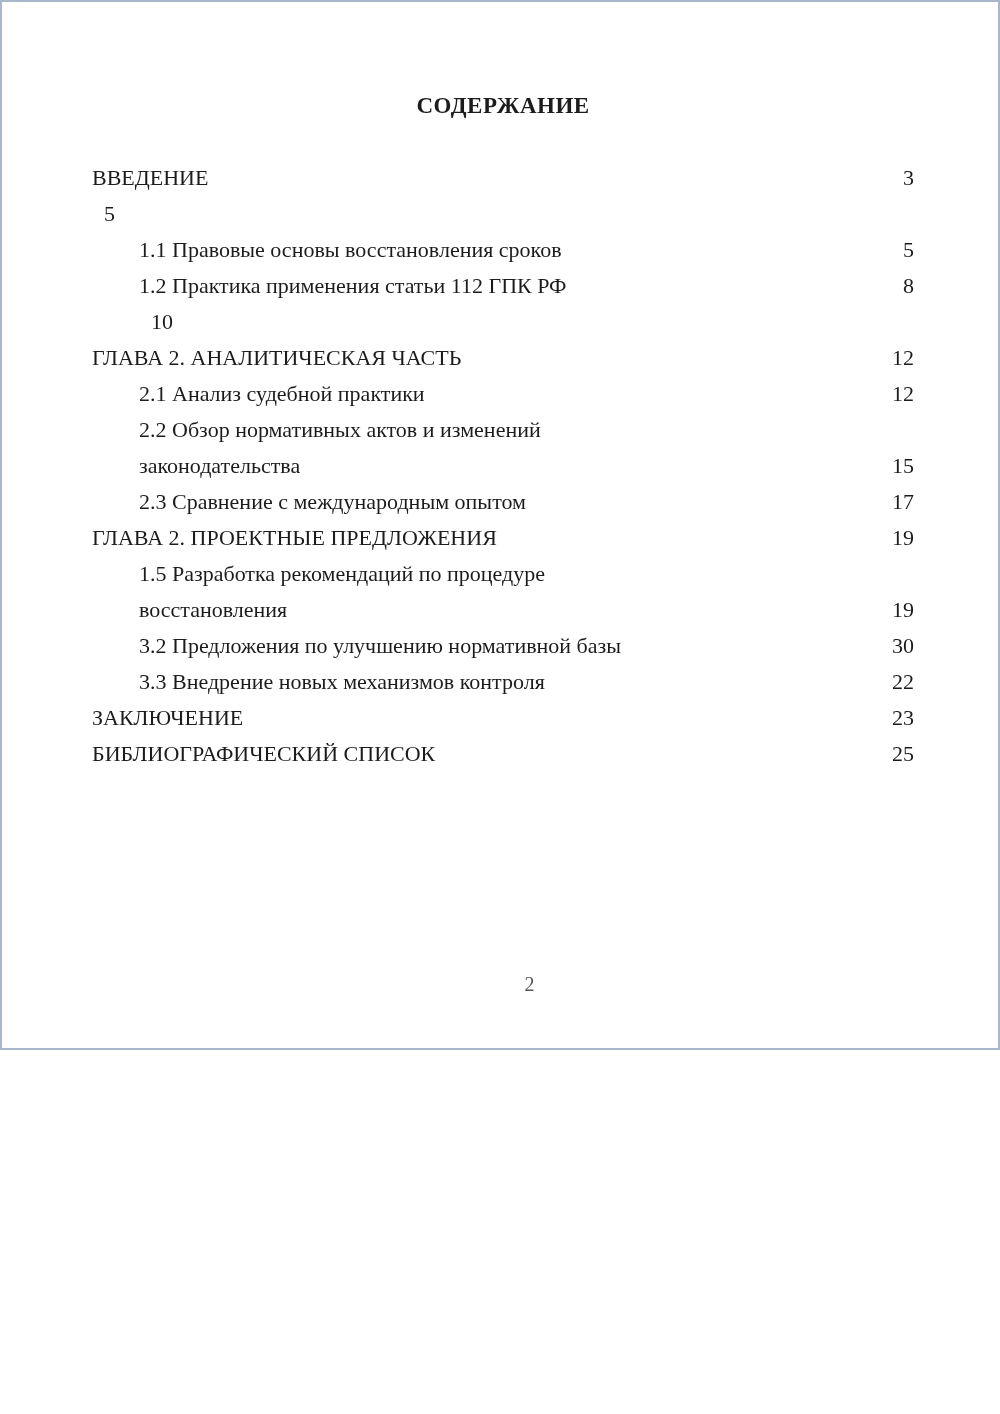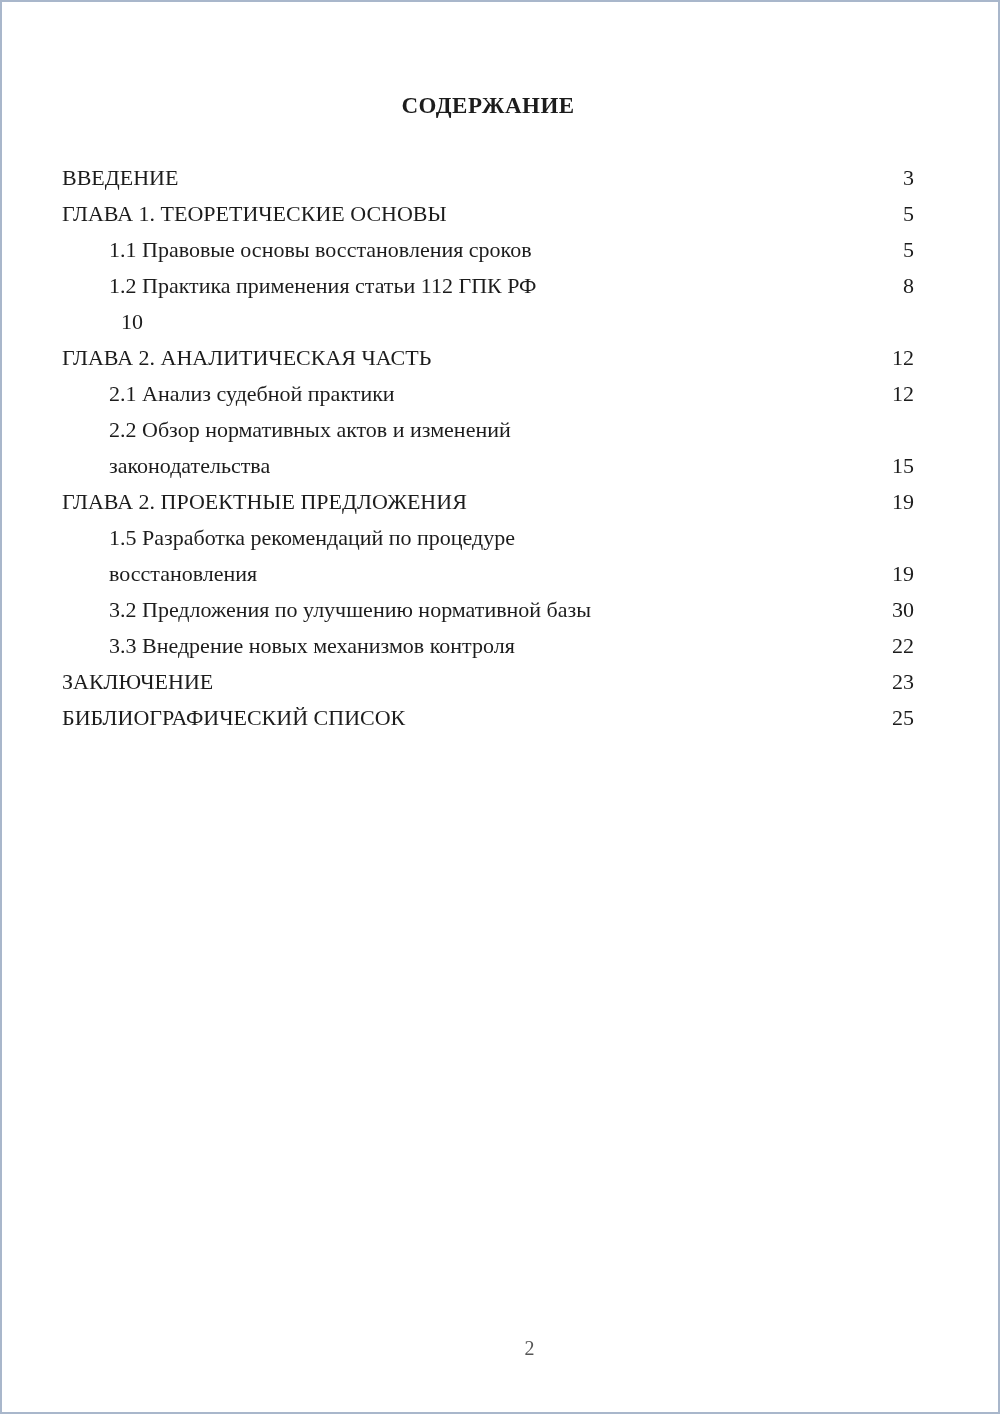--- a/index.html
+++ b/index.html
@@ -4,26 +4,26 @@
 <style>
   html, body {
     margin: 0;
     padding: 0;
     background: #ffffff;
     font-family: "Liberation Serif", "DejaVu Serif", serif;
   }
   .page {
     position: relative;
     width: 1000px;
-    height: 1414px;
+    height: 1050px;
     box-sizing: border-box;
     border: 2px solid #a9b7cb;
     background: #ffffff;
     color: #1c1c1c;
-    padding: 90px 84px 0 60px;
+    padding: 90px 84px 0 90px;
     overflow: hidden;
   }
   .title {
     font-size: 23px;
     font-weight: bold;
     text-align: center;
     margin: 0 0 40px 0;
     line-height: 1.2;
     letter-spacing: 0.5px;
   }
@@ -62,21 +62,20 @@
 <body>
 
 <div class="page">
   <h1 class="title">СОДЕРЖАНИЕ</h1>
   <div class="toc" id="toc">
       <div class="toc-row level-0">
     <span class="toc-label">ВВЕДЕНИЕ</span>
     <span class="toc-page">3</span>
   </div>
       <div class="toc-row level-0">
-    <span class="toc-label">ГЛАВА 1. ТЕОРЕТИЧЕСКИЕ ОСНОВЫ</span>
     <span class="toc-page">5</span>
   </div>
       <div class="toc-row level-1">
     <span class="toc-label">1.1 Правовые основы восстановления сроков</span>
     <span class="toc-page">5</span>
   </div>
       <div class="toc-row level-1">
     <span class="toc-label">1.2 Практика применения статьи 112 ГПК РФ</span>
     <span class="toc-page">8</span>
   </div>
@@ -87,20 +86,24 @@
     <span class="toc-label">ГЛАВА 2. АНАЛИТИЧЕСКАЯ ЧАСТЬ</span>
     <span class="toc-page">12</span>
   </div>
       <div class="toc-row level-1">
     <span class="toc-label">2.1 Анализ судебной практики</span>
     <span class="toc-page">12</span>
   </div>
       <div class="toc-row level-1">
     <span class="toc-label">2.2 Обзор нормативных актов и изменений законодательства</span>
     <span class="toc-page">15</span>
+  </div>
+      <div class="toc-row level-1">
+    <span class="toc-label">2.3 Сравнение с международным опытом</span>
+    <span class="toc-page">17</span>
   </div>
       <div class="toc-row level-0">
     <span class="toc-label">ГЛАВА 2. ПРОЕКТНЫЕ ПРЕДЛОЖЕНИЯ</span>
     <span class="toc-page">19</span>
   </div>
       <div class="toc-row level-1">
     <span class="toc-label">1.5 Разработка рекомендаций по процедуре восстановления</span>
     <span class="toc-page">19</span>
   </div>
       <div class="toc-row level-1">

